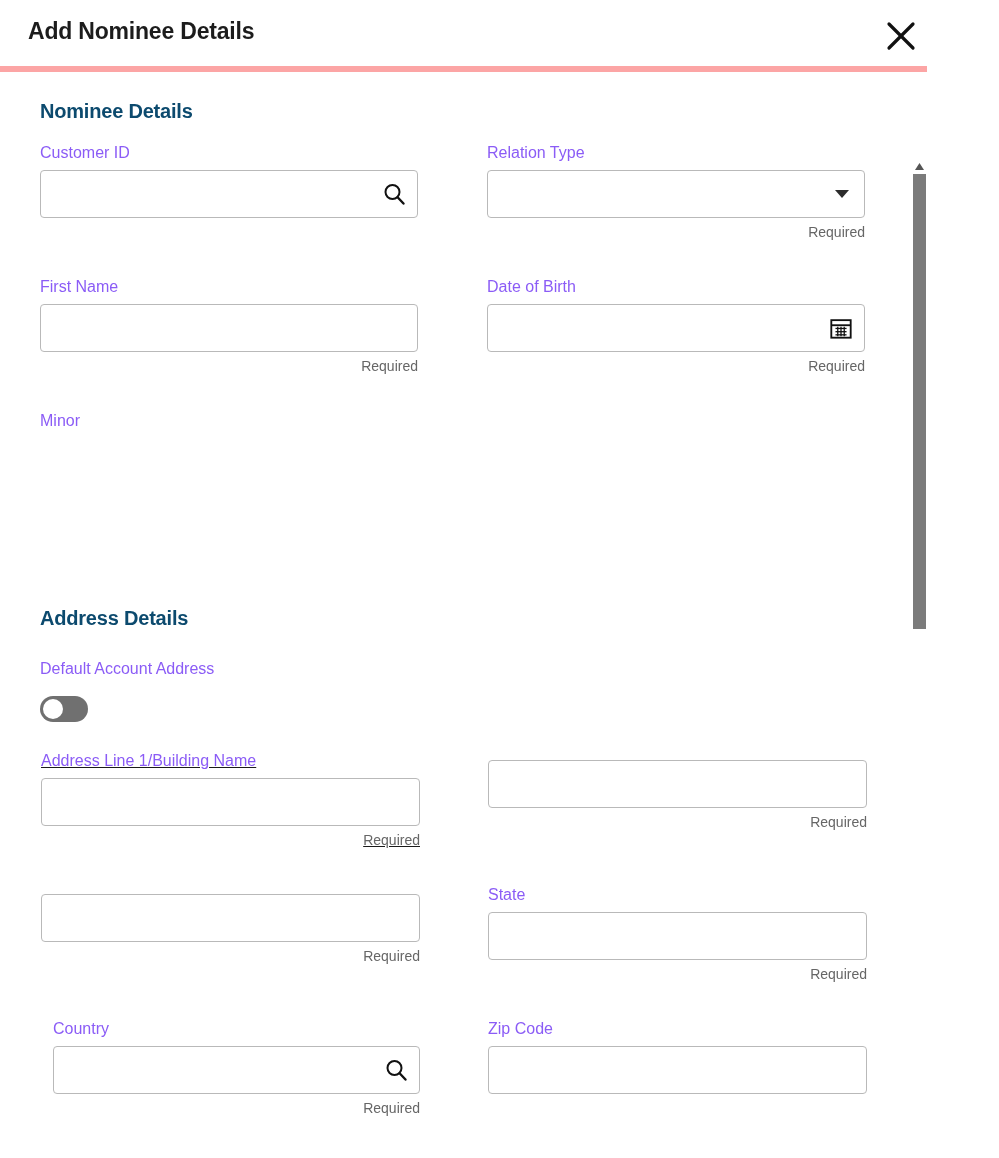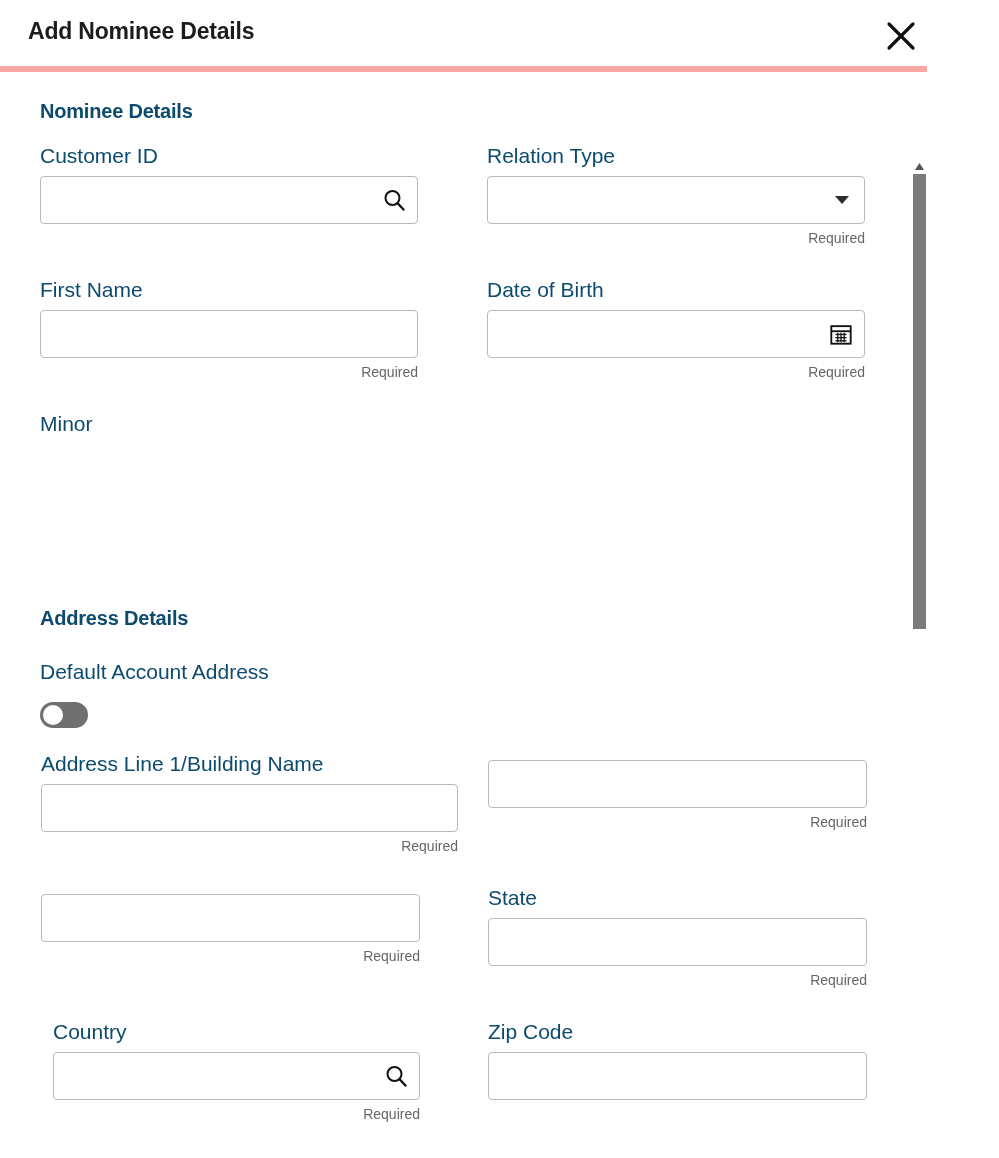--- a/index.html
+++ b/index.html
@@ -84,22 +84,22 @@
   }
 
   
   .section-title {
     font-size: 20px;
     font-weight: bold;
     color: #0c4a6e;
     letter-spacing: -0.2px;
   }
   .field-label {
-    font-size: 21px;
-    color: #0c4a6e;
+    font-size: 16px;
+    color: #8b5cf6;
   }
   .required-note {
     font-size: 14px;
     color: #666666;
     text-align: right;
   }
   .text-input {
     width: 100%;
     height: 48px;
     border: 1px solid #b9b9b9;
@@ -263,21 +263,21 @@
 
   <div class="abs section-title" style="left:40px; top:535px;">Address Details</div>
 
   <div class="abs" style="left:40px; top:588px;">
     <div class="field-label">Default Account Address</div>
     <div class="toggle" style="margin-top:18px;">
       <span class="knob"></span>
     </div>
   </div>
 
-  <div class="abs" style="left:41px; top:680px; width:417px;">
+  <div class="abs" style="left:41px; top:680px; width:379px;text-decoration:underline;">
     <div class="field-label">Address Line 1/Building Name</div>
     <div class="input-wrap" style="margin-top:8px;">
       <input class="text-input plain" type="text" value="" style="">
     </div>
     <div class="required-note" style="margin-top:6px;">Required</div>
   </div>
 
   <div class="abs" style="left:488px; top:680px; width:379px;">
     <div class="input-wrap" style="margin-top:8px;">
       <input class="text-input plain" type="text" value="" style="">

